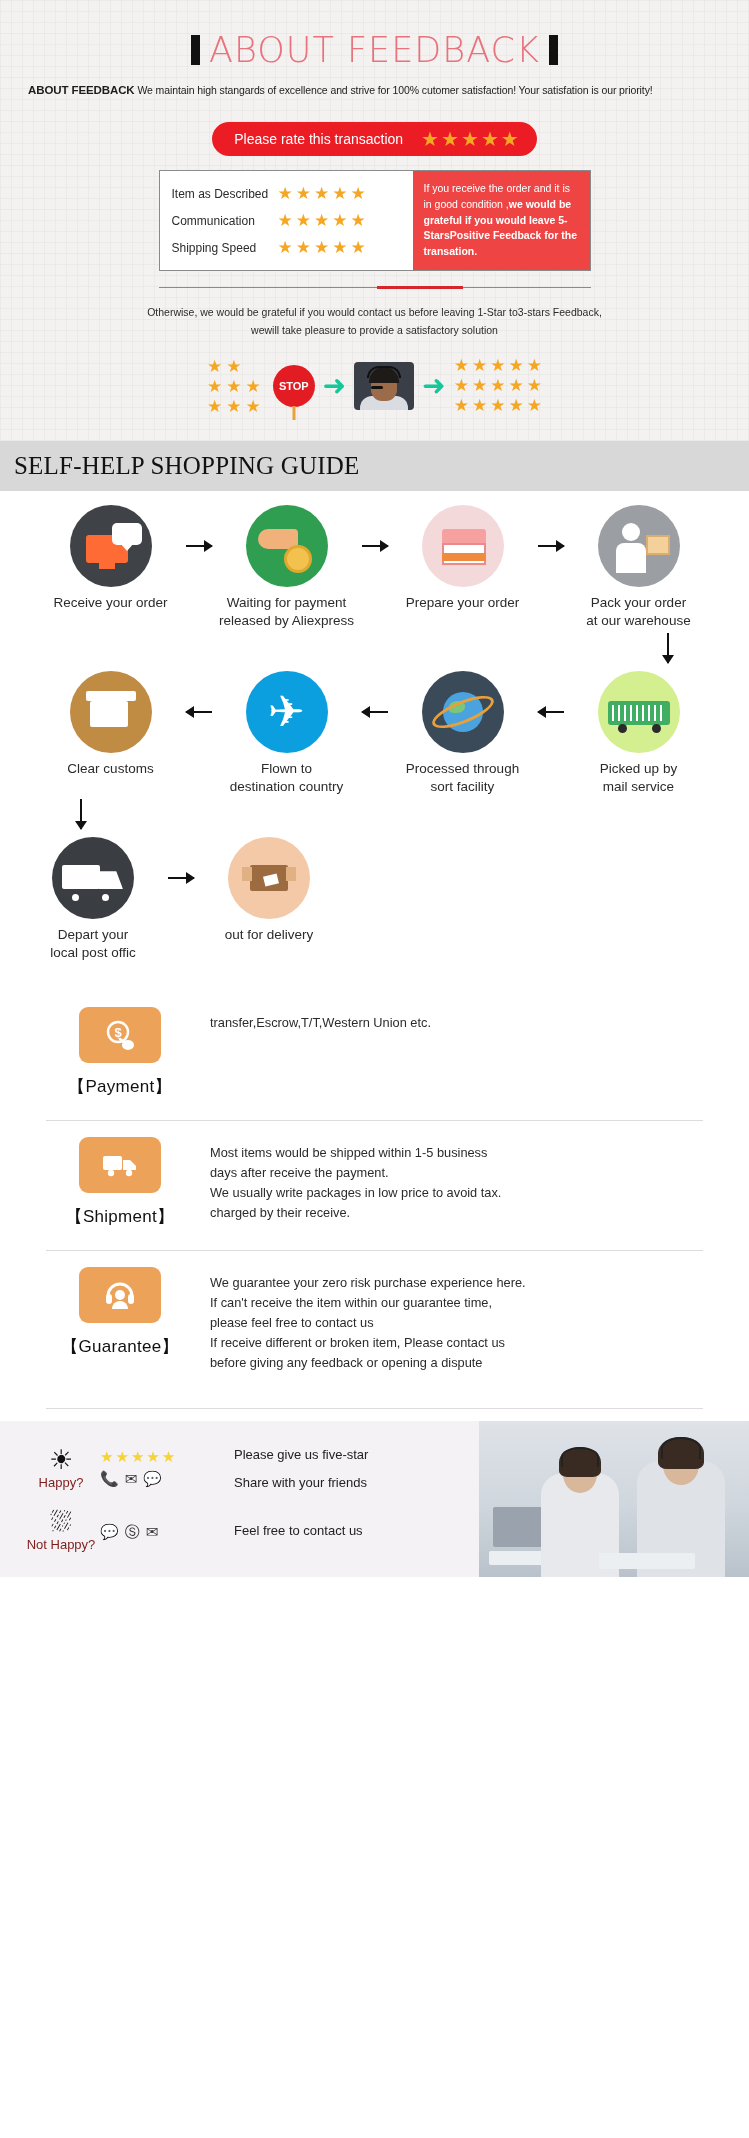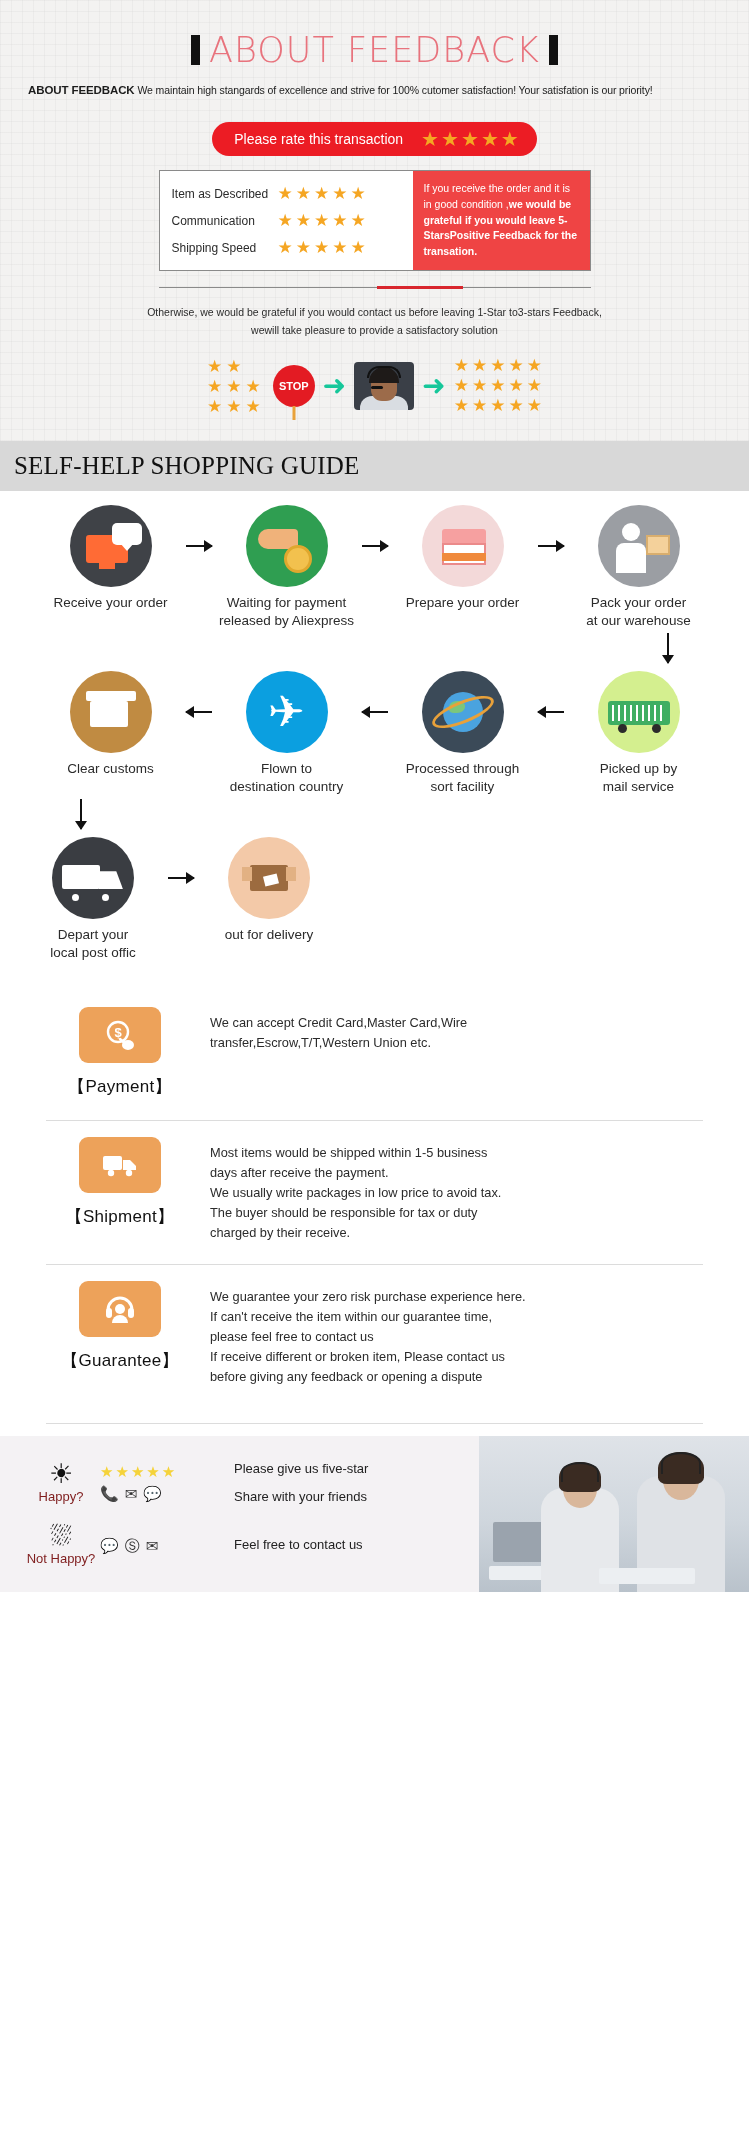--- a/index.html
+++ b/index.html
@@ -422,42 +422,40 @@
           <svg width="34" height="34" viewBox="0 0 34 34" aria-hidden="true">
             <circle cx="15" cy="14" r="10" fill="none" stroke="#fff" stroke-width="2.4"></circle>
             <text x="15" y="19" font-size="13" fill="#fff" text-anchor="middle" font-family="Liberation Sans, sans-serif" font-weight="bold">$</text>
             <path d="M17 21 L26 29" stroke="#fff" stroke-width="2.4" stroke-linecap="round"></path>
             <ellipse cx="25" cy="27" rx="6" ry="5" fill="#fff"></ellipse>
           </svg>
         </div>
         <div class="ititle">【Payment】</div>
       </div>
       <div class="iright">
-        <div>We can accept Credit Card,Master Card,Wire</div>
         <div>transfer,Escrow,T/T,Western Union etc.</div>
       </div>
     </div>
 
     <div class="iblock">
       <div class="ileft">
         <div class="ibadge">
           <svg width="38" height="28" viewBox="0 0 38 28" aria-hidden="true">
             <rect x="2" y="5" width="19" height="14" rx="2" fill="#fff"></rect>
             <path d="M22 9 h7 l6 6 v4 h-13 z" fill="#fff"></path>
             <circle cx="10" cy="22" r="3.2" fill="#fff"></circle>
             <circle cx="28" cy="22" r="3.2" fill="#fff"></circle>
           </svg>
         </div>
         <div class="ititle">【Shipment】</div>
       </div>
       <div class="iright">
         <div>Most items would be shipped within 1-5 business</div>
         <div>days after receive the payment.</div>
         <div>We usually write packages in low price to avoid tax.</div>
-        <div>The buyer should be responsible for tax or duty</div>
         <div>charged by their receive.</div>
       </div>
     </div>
 
     <div class="iblock">
       <div class="ileft">
         <div class="ibadge">
           <svg width="34" height="32" viewBox="0 0 34 32" aria-hidden="true">
             <path d="M5 17 a12 12 0 0 1 24 0" fill="none" stroke="#fff" stroke-width="3"></path>
             <rect x="3" y="15" width="6" height="10" rx="3" fill="#fff"></rect>

